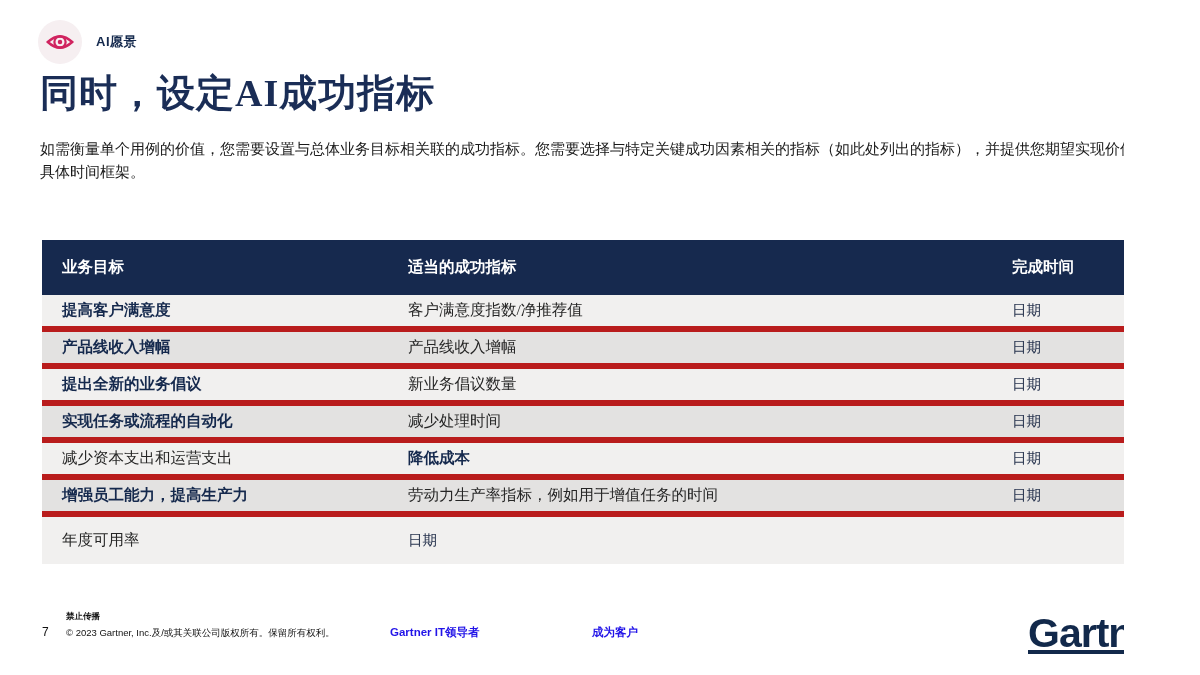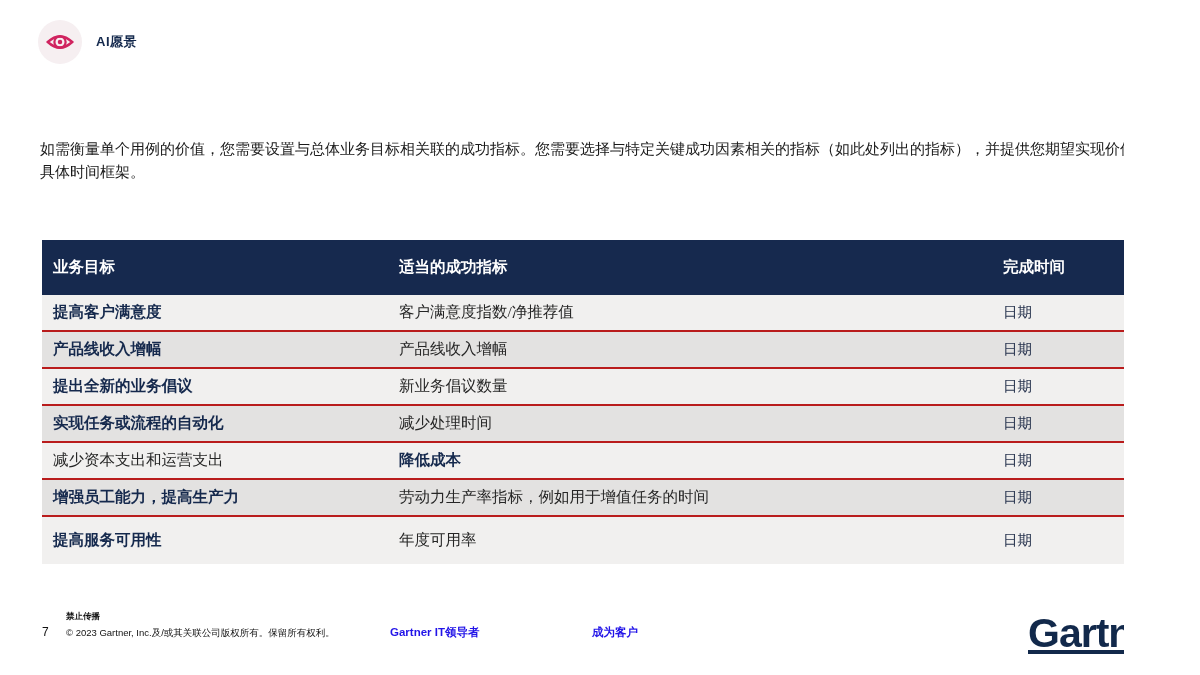--- a/index.html
+++ b/index.html
@@ -59,25 +59,25 @@
     align-items: center;
   }
   .t-head {
     background: #16294e;
     height: 55px;
     color: #ffffff;
   }
   .t-head .cell {
     font-size: 15.5px; font-weight: bold; color: #ffffff;
   }
-  .cell { padding-left: 11px; }
+  .cell { padding-left: 20px; }
   .t-body .t-row {
     height: 37px;
     background: #f1f0ef;
-    border-bottom: 2px solid #b91c1c;
+    border-bottom: 6px solid #b91c1c;
   }
   .t-body .t-row.alt { background: #e3e2e1; }
   .t-body .t-row.last { height: 47px; border-bottom: none; }
   .cell-goal {
     font-size: 15.5px; font-weight: bold; color: #15294d;
   }
   .cell-metric {
     font-family: "Liberation Serif", serif;
     font-size: 15.5px; color: #262626;
   }
@@ -129,20 +129,21 @@
     <div class="eye-badge">
       <svg width="30" height="30" viewBox="0 0 32 32">
         <path d="M3,16 Q16,4 29,16 Q16,28 3,16 Z" fill="none" stroke="#d0235f" stroke-width="2.6"></path>
         <circle cx="16" cy="16" r="6" fill="none" stroke="#d0235f" stroke-width="2.4"></circle>
         <circle cx="16" cy="16" r="2.4" fill="#d0235f"></circle>
       </svg>
     </div>
     <div class="brand-label">AI愿景</div>
   </div>
 
+  <h1 class="page-title">同时，设定AI成功指标</h1>
 
   <p class="intro">如需衡量单个用例的价值，您需要设置与总体业务目标相关联的成功指标。您需要选择与特定关键成功因素相关的指标（如此处列出的指标），并提供您期望实现价值的具体时间框架。</p>
 
   <div class="metrics-table">
     <div class="t-row t-head">
       <div class="cell">业务目标</div>
       <div class="cell">适当的成功指标</div>
       <div class="cell">完成时间</div>
     </div>
     <div class="t-body">
@@ -170,21 +171,20 @@
         <div class="cell cell-metric">减少资本支出和运营支出</div>
         <div class="cell cell-goal">降低成本</div>
         <div class="cell cell-time">日期</div>
       </div>
       <div class="t-row alt">
         <div class="cell cell-goal">增强员工能力，提高生产力</div>
         <div class="cell cell-metric">劳动力生产率指标，例如用于增值任务的时间</div>
         <div class="cell cell-time">日期</div>
       </div>
       <div class="t-row last">
-        <div class="cell cell-goal">提高服务可用性</div>
         <div class="cell cell-metric">年度可用率</div>
         <div class="cell cell-time">日期</div>
       </div>
     </div>
   </div>
 
   <div class="footer-restriction">禁止传播</div>
   <div class="footer-page-number">7</div>
   <div class="footer-copyright">© 2023 Gartner, Inc.及/或其关联公司版权所有。保留所有权利。</div>
   <span class="footer-link footer-link-1">Gartner IT领导者</span>

